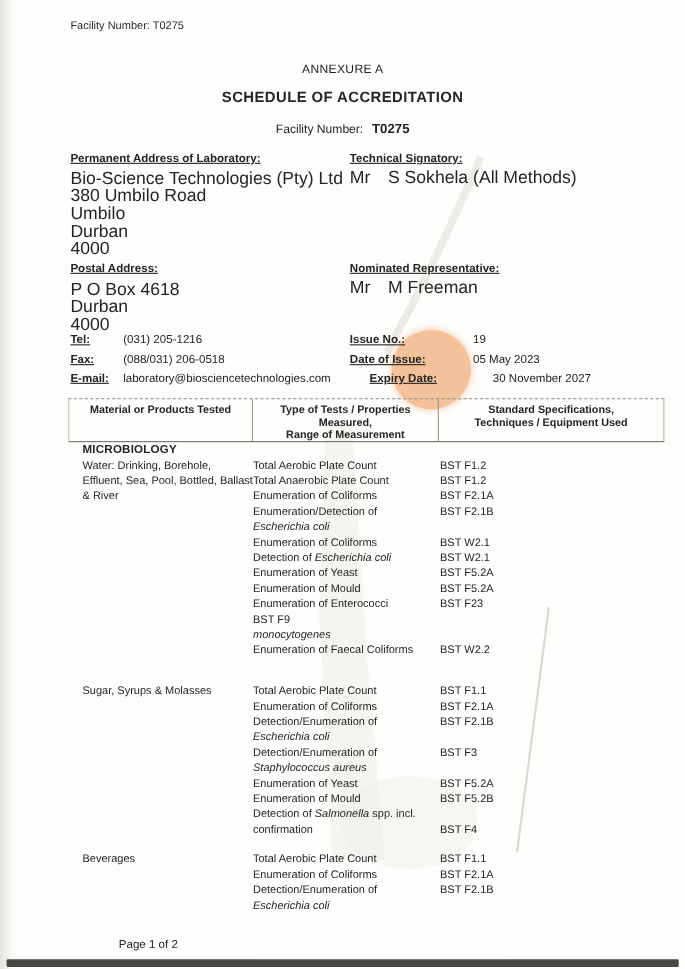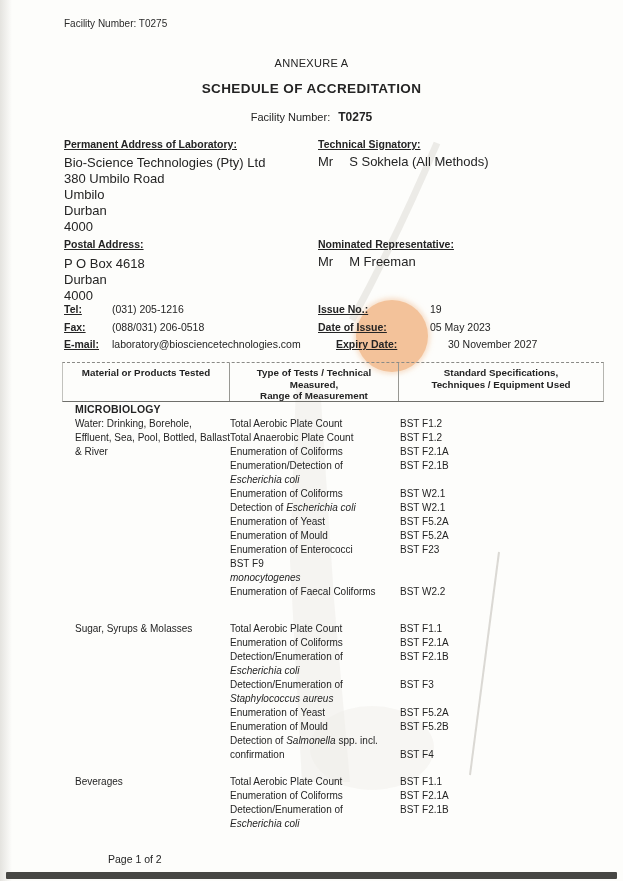--- a/index.html
+++ b/index.html
@@ -13,21 +13,21 @@
   .z { z-index:2; }
   
   .fac-top { left:64px; top:18px; font-size:10px; color:#2b2b2b; }
   .centered { left:0; width:623px; text-align:center; }
   .annexure { top:57px; font-size:11px; letter-spacing:.3px; }
   .doc-title { top:81px; font-size:13.5px; font-weight:bold; letter-spacing:.4px; }
   .fac-line { top:110px; font-size:11px; }
   .fac-line b { font-size:12px; margin-left:8px; }
   
   .lbl { font-weight:bold; text-decoration:underline; font-size:10.5px; }
-  .body-txt { font-size:13px; line-height:16px; }
+  .body-txt { font-size:16px; line-height:16px; }
   .person .nm { margin-left:16px; }
   
   .crow { font-size:10.5px; }
   .clabel { display:inline-block; width:48px; font-weight:bold; text-decoration:underline; }
   .ilabel { display:inline-block; width:112px; font-weight:bold; text-decoration:underline; }
   
   .stamp { left:356px; top:300px; width:72px; height:72px; border-radius:50%;
            background:#f3c29a; z-index:1; box-shadow:0 0 5px 2px rgba(243,194,154,.55); }
   
   .thead { left:62px; top:362px; width:540px; height:38px; display:flex;
@@ -121,21 +121,21 @@
   <div class="abs z crow" style="left:318px; top:321px;">
     <span class="ilabel">Date of Issue:</span><span>05 May 2023</span>
   </div>
   <div class="abs z crow" style="left:336px; top:338px;">
     <span class="ilabel">Expiry Date:</span><span>30 November 2027</span>
   </div>
 
   <div class="abs z thead">
     <div class="thcell thc1">Material or Products Tested</div>
     <div class="thcell thc2">
-        <div>Type of Tests / Technical</div>
+        <div>Type of Tests / Properties</div>
         <div>Measured,</div>
         <div>Range of Measurement</div>
       </div>
     <div class="thcell thc3">
         <div>Standard Specifications,</div>
         <div>Techniques / Equipment Used</div>
       </div>
   </div>
 
   <div class="abs z section-h">MICROBIOLOGY</div>

